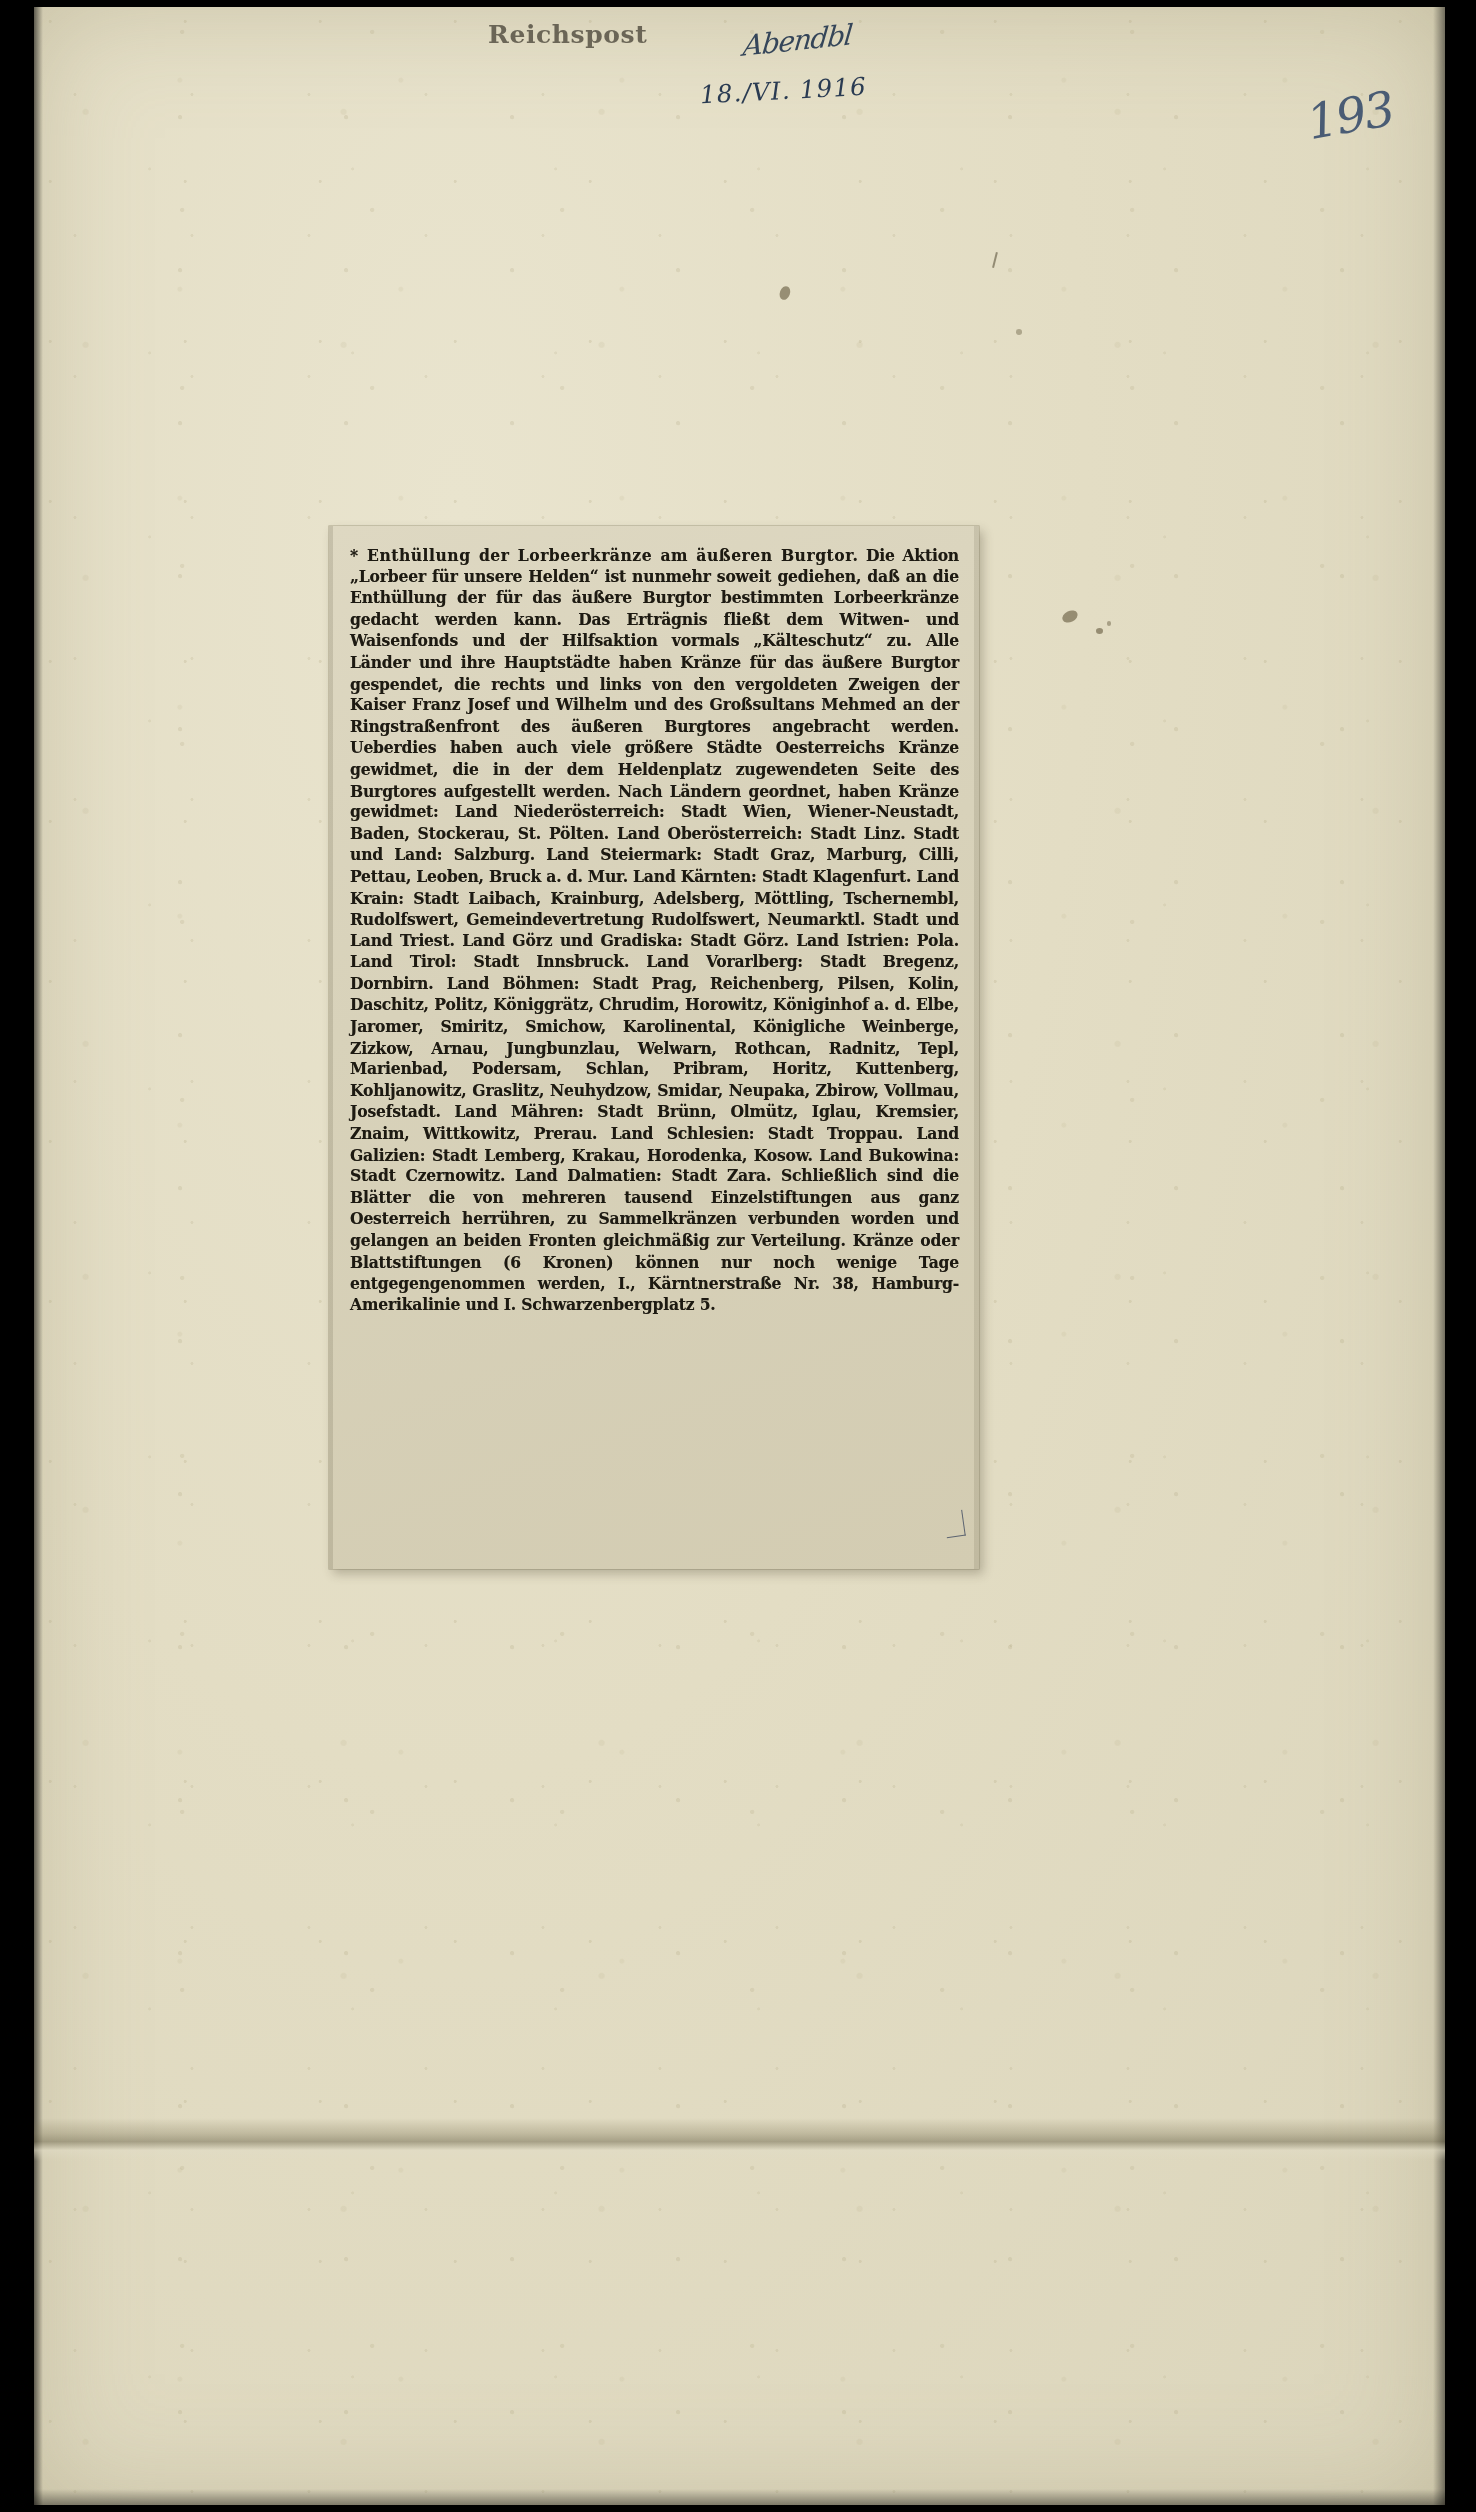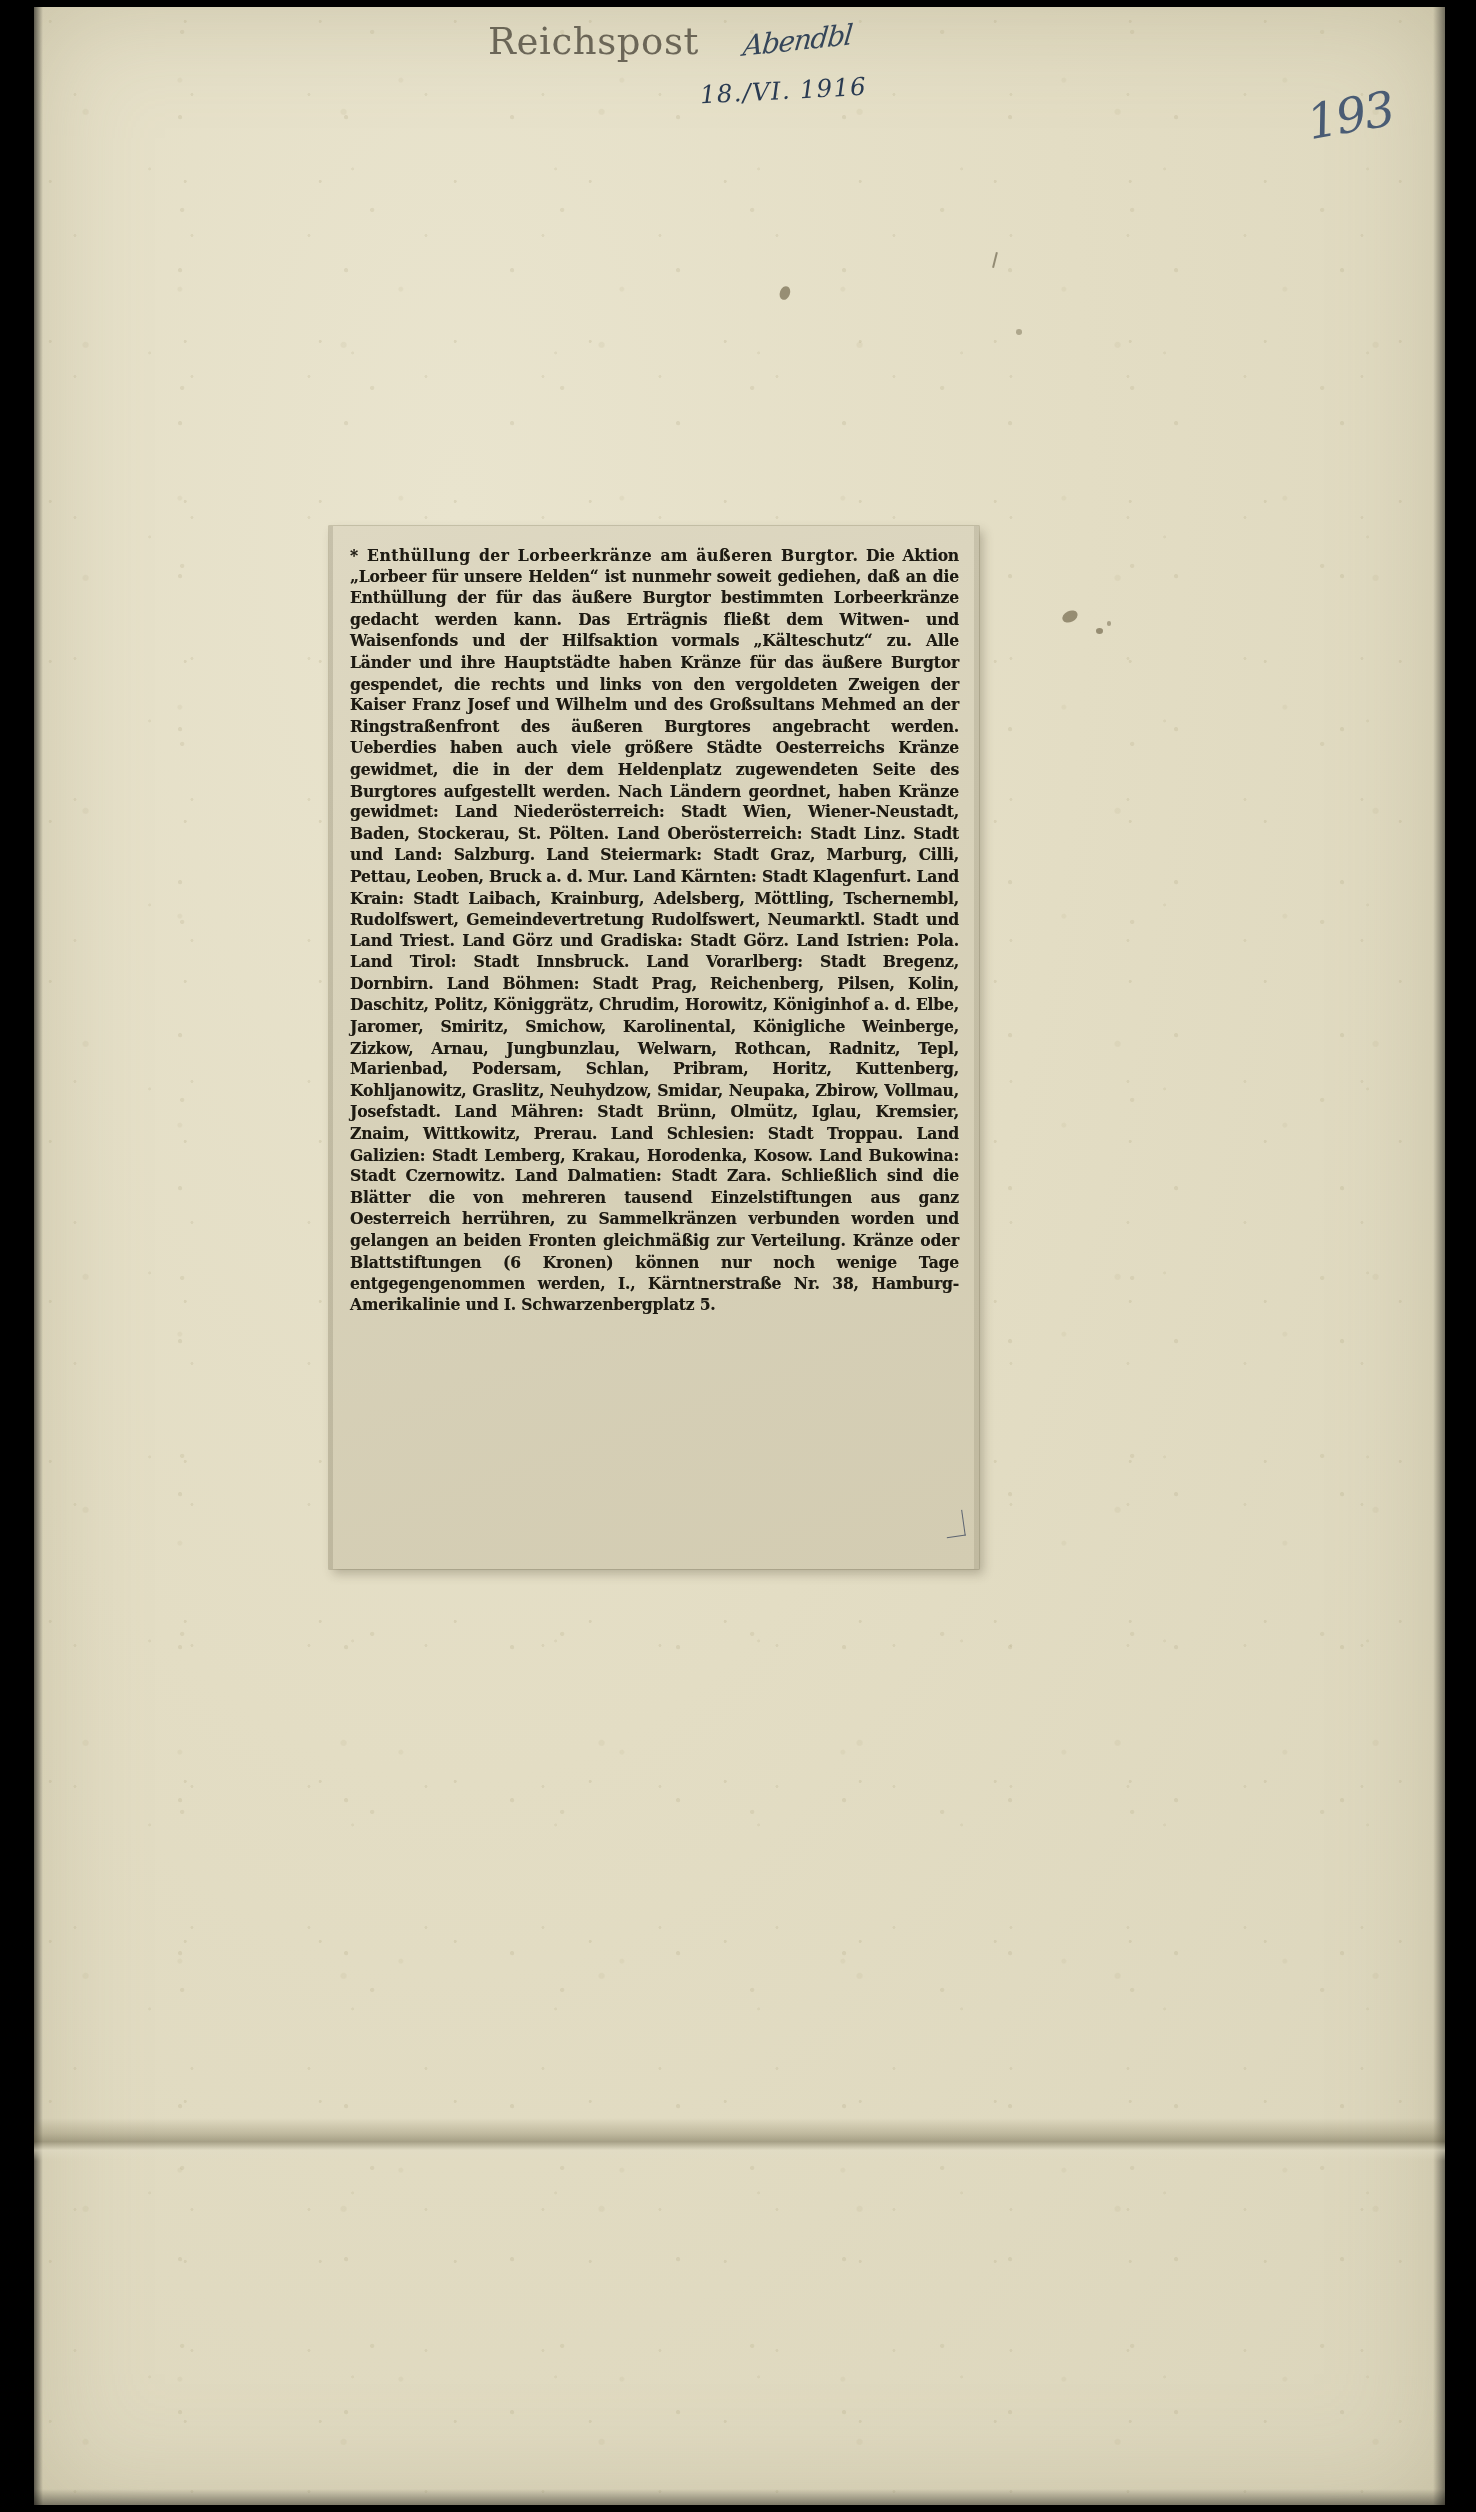--- a/index.html
+++ b/index.html
@@ -76,22 +76,22 @@
        rgba(120,112,82,0.0) 100%);
     pointer-events: none;
   }
 
   
   .masthead {
     position: absolute;
     left: 454px;
     top: 12.3px;
     font-family: "DejaVu Serif", serif;
-    font-weight: 400;
-    font-size: 37px;
+    font-weight: 700;
+    font-size: 25px;
     letter-spacing: 0.6px;
     color: #4b463a;
     opacity: .78;
   }
   .signature {
     position: absolute;
     left: 709px;
     top: 17px;
     font-family: "DejaVu Serif", serif;
     font-style: italic;

